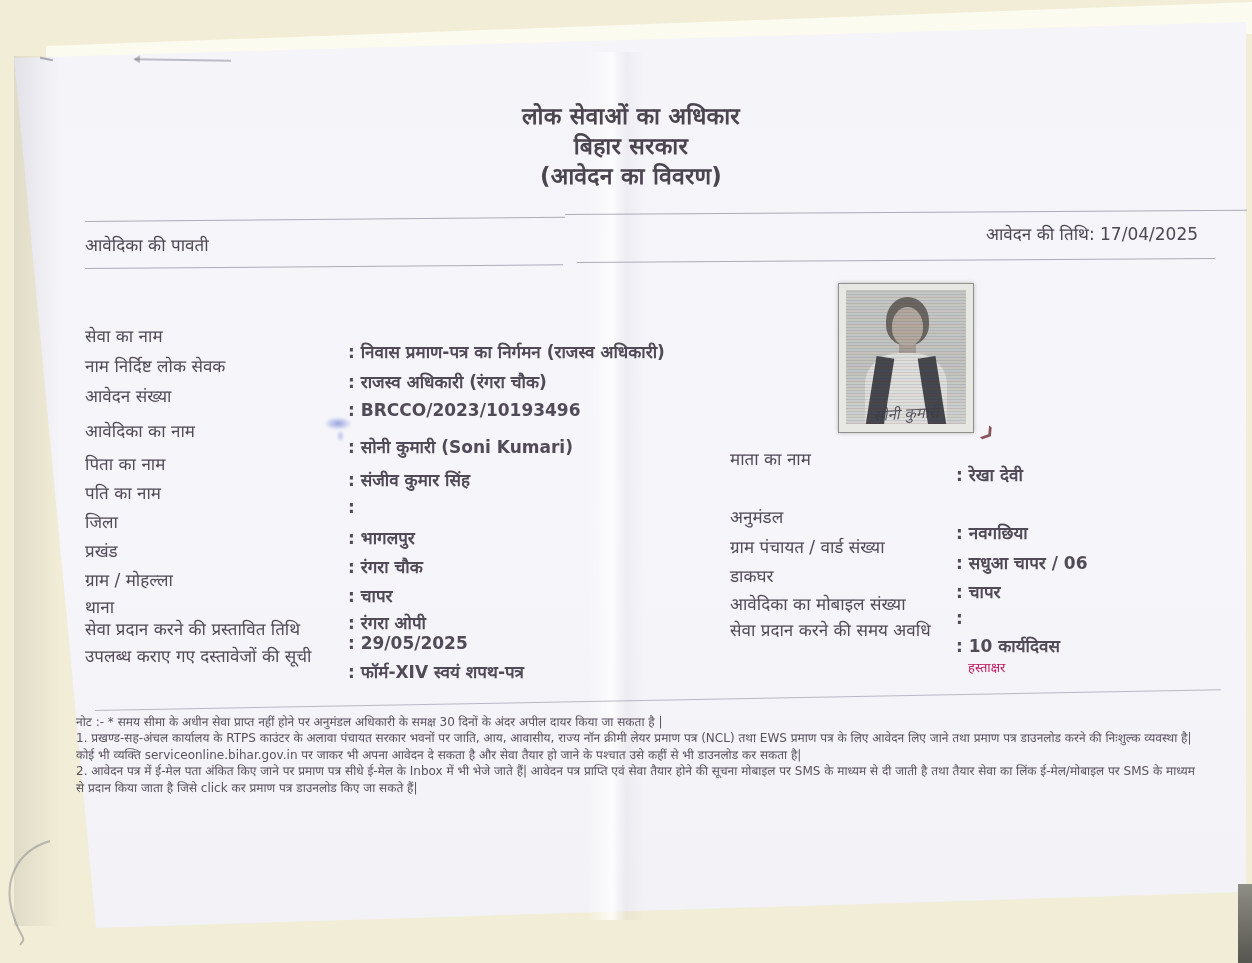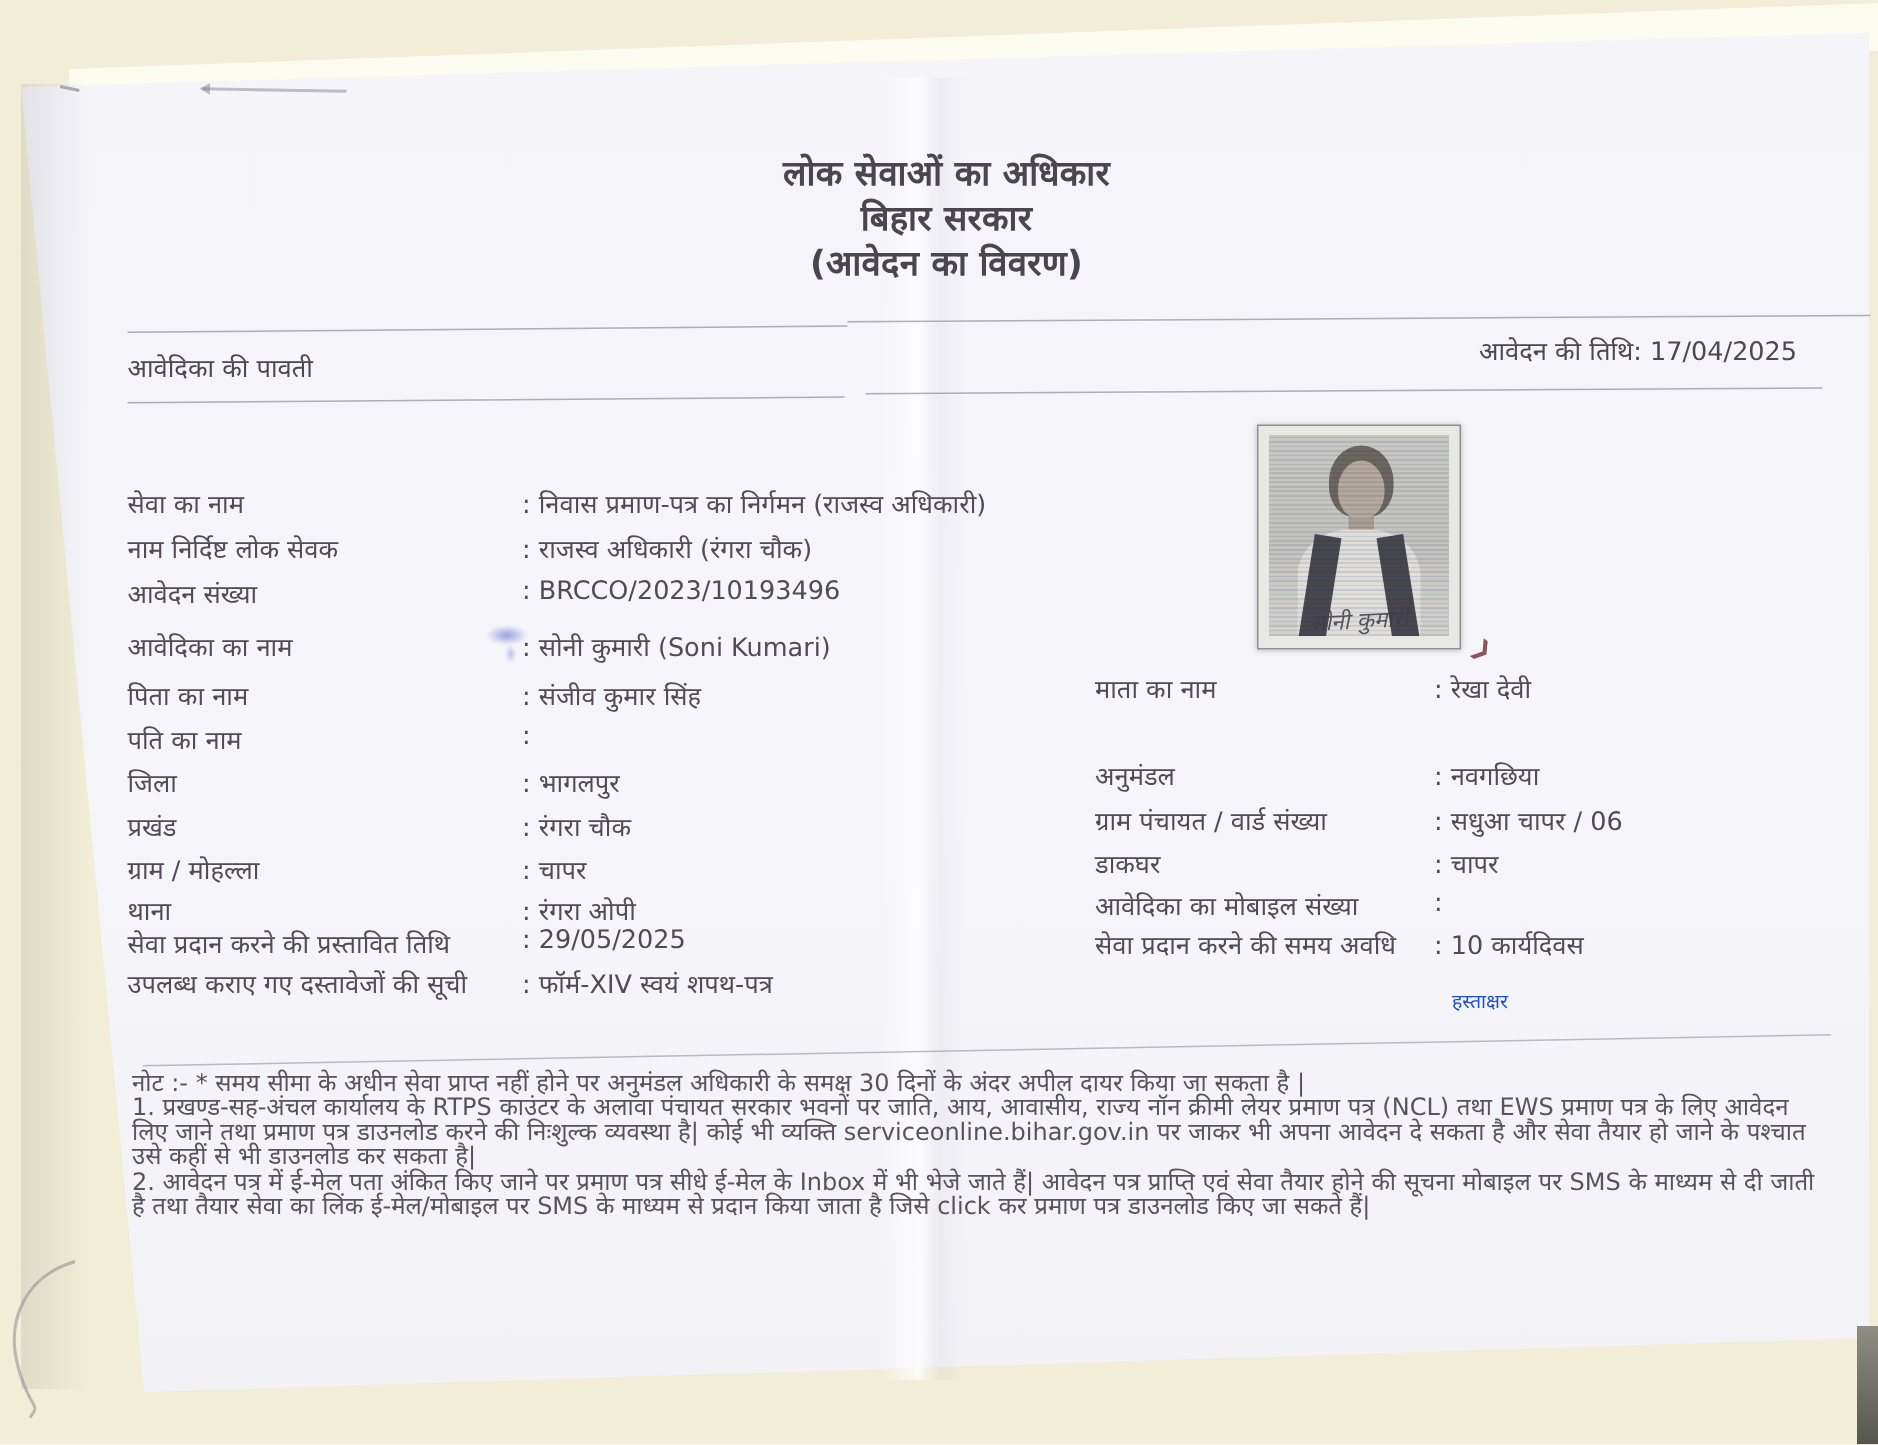--- a/index.html
+++ b/index.html
@@ -26,45 +26,45 @@
   .title{position:absolute;left:0;top:101px;width:1262px;text-align:center;
     font-size:23px;font-weight:bold;color:#4b4550;line-height:30px;letter-spacing:.2px;}
 
   .rule{position:absolute;height:1px;background:#a39eab;opacity:.85;transform-origin:left center;}
 
   .hdr-text{position:absolute;font-size:17px;color:#4d4752;white-space:nowrap;}
   .hdr-center b{font-weight:bold;}
 
   .frow{position:absolute;white-space:nowrap;font-size:17px;color:#514b57;}
   .flabel{position:absolute;left:0;top:0;}
-  .fvalue{position:absolute;top:0;}
+  .fvalue{position:absolute;top:16px;font-weight:bold;}
   .col-left .fvalue{left:263px;}
   .col-right .fvalue{left:226px;}
 
   .photo{position:absolute;left:838px;top:283px;width:134px;height:148px;
     background:#e7e7e3;border:1px solid #90908c;box-shadow:0 0 4px rgba(0,0,0,.25);}
   .photo-img{position:absolute;left:7px;top:6px;right:7px;bottom:8px;background:
     linear-gradient(180deg,#cbcbc7 0%,#c6c6c2 55%,#d6d6d2 100%);overflow:hidden;}
   .ph-hair{position:absolute;left:33%;top:5%;width:36%;height:36%;background:#6b655f;border-radius:50% 50% 42% 42%;}
   .ph-face{position:absolute;left:38.5%;top:13%;width:26%;height:29%;background:#b6aba0;border-radius:50% 50% 46% 46%;}
   .ph-body{position:absolute;left:16%;top:47%;width:68%;height:55%;background:#e4e3df;border-radius:42% 42% 0 0;}
   .ph-stole-l{position:absolute;left:21%;top:50%;width:15%;height:52%;background:#45454b;transform:rotate(9deg);}
   .ph-stole-r{position:absolute;right:21%;top:50%;width:15%;height:52%;background:#45454b;transform:rotate(-9deg);}
   .ph-neck{position:absolute;left:44%;top:40%;width:14%;height:12%;background:#ab9f95;}
   .ph-noise{position:absolute;inset:0;background:
     repeating-linear-gradient(0deg,rgba(30,30,55,.10) 0 1px,rgba(255,255,255,0) 1px 3px),
     repeating-linear-gradient(0deg,rgba(190,70,60,.05) 0 2px,rgba(60,120,190,.05) 2px 5px,rgba(70,170,90,.04) 5px 7px);}
   .ph-sign{position:absolute;left:0;bottom:1px;width:100%;text-align:center;
     font-size:15px;font-style:italic;color:#3e3c48;transform:rotate(-3deg);opacity:.85;}
 
-  .notes{position:absolute;left:88px;top:714px;width:1122px;font-size:16px;
+  .notes{position:absolute;left:76px;top:714px;width:1122px;font-size:12px;
     line-height:16.4px;color:#59525e;}
   .note-line{margin:0;}
 
-  .sig-label{position:absolute;left:968px;top:658px;font-size:13px;color:#1d4ed8;}
+  .sig-label{position:absolute;left:968px;top:658px;font-size:13px;color:#be185d;}
 
   .ink-smudge{position:absolute;left:324px;top:417px;width:28px;height:13px;border-radius:50%;
     background:radial-gradient(ellipse at center,rgba(66,88,200,.55),rgba(66,88,200,0) 70%);filter:blur(1px);}
   .ink-dot{position:absolute;left:337px;top:430px;width:7px;height:12px;border-radius:50%;
     background:radial-gradient(ellipse at center,rgba(66,88,200,.38),rgba(66,88,200,0) 70%);filter:blur(1px);}
   .pen-chevron{position:absolute;left:982px;top:424px;font-size:15px;color:rgba(118,56,62,.85);
     transform:rotate(38deg);font-weight:bold;}
   .pen-squiggle{position:absolute;left:0;top:835px;}
   .pen-dash{position:absolute;left:135px;top:59px;width:96px;height:2px;background:rgba(105,105,118,.40);transform:rotate(1deg);}
   .pen-dash::before{content:"";position:absolute;left:-6px;top:-3px;border:4px solid transparent;border-right:7px solid rgba(105,105,118,.40);}

